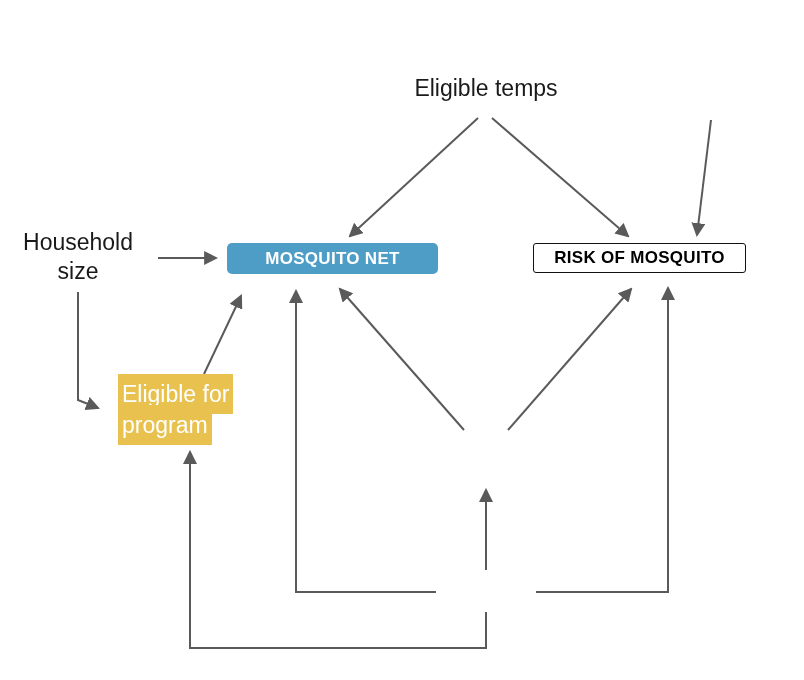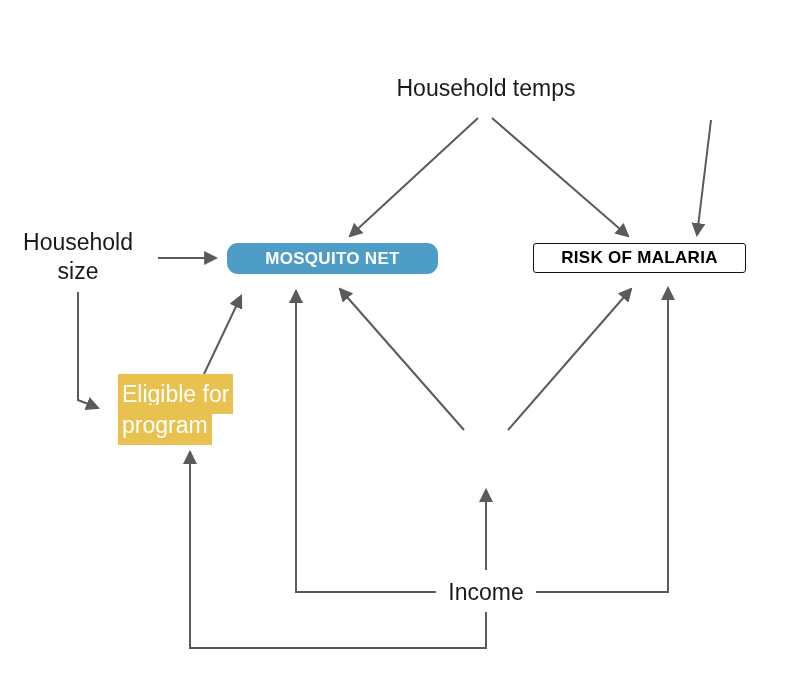--- a/index.html
+++ b/index.html
@@ -42,21 +42,21 @@
     font-weight: bold;
     letter-spacing: 0.3px;
     white-space: nowrap;
     box-sizing: border-box;
   }
   .node-box.net {
     left: 227px; top: 243px;
     width: 211px; height: 31px;
     background: #4d9dc7;
     color: #ffffff;
-    border-radius: 11px;
+    border-radius: 5px;
   }
   .node-box.risk {
     left: 533px; top: 243px;
     width: 213px; height: 30px;
     background: #ffffff;
     color: #000000;
     border: 1.5px solid #111111;
     border-radius: 3px;
   }
   .label.nighttime   { left: 376px; top: 74px;  width: 220px; }
@@ -96,29 +96,28 @@
     <polyline class="edge" points="78,292 78,400 98,408" marker-end="url(#arrow)"></polyline>
     <line class="edge" x1="204" y1="374" x2="241" y2="296" marker-end="url(#arrow)"></line>
     <line class="edge" x1="464" y1="430" x2="340" y2="289" marker-end="url(#arrow)"></line>
     <line class="edge" x1="508" y1="430" x2="631" y2="289" marker-end="url(#arrow)"></line>
     <line class="edge" x1="486" y1="570" x2="486" y2="490" marker-end="url(#arrow)"></line>
     <polyline class="edge" points="436,592 296,592 296,291" marker-end="url(#arrow)"></polyline>
     <polyline class="edge" points="536,592 668,592 668,288" marker-end="url(#arrow)"></polyline>
     <polyline class="edge" points="486,612 486,648 190,648 190,452" marker-end="url(#arrow)"></polyline>
   </svg>
 
-  <div class="label nighttime">Household temps</div>
+  <div class="label nighttime">Eligible temps</div>
 
 
   <div class="label household">Household size</div>
 
   <div class="node-box net">MOSQUITO NET</div>
 
-  <div class="node-box risk">RISK OF MALARIA</div>
+  <div class="node-box risk">RISK OF MOSQUITO</div>
 
   <div class="label eligible">
     <span class="hl">Eligible for program</span>
   </div>
 
 
-  <div class="label income">Income</div>
 
 </div>
 
 </body></html>

